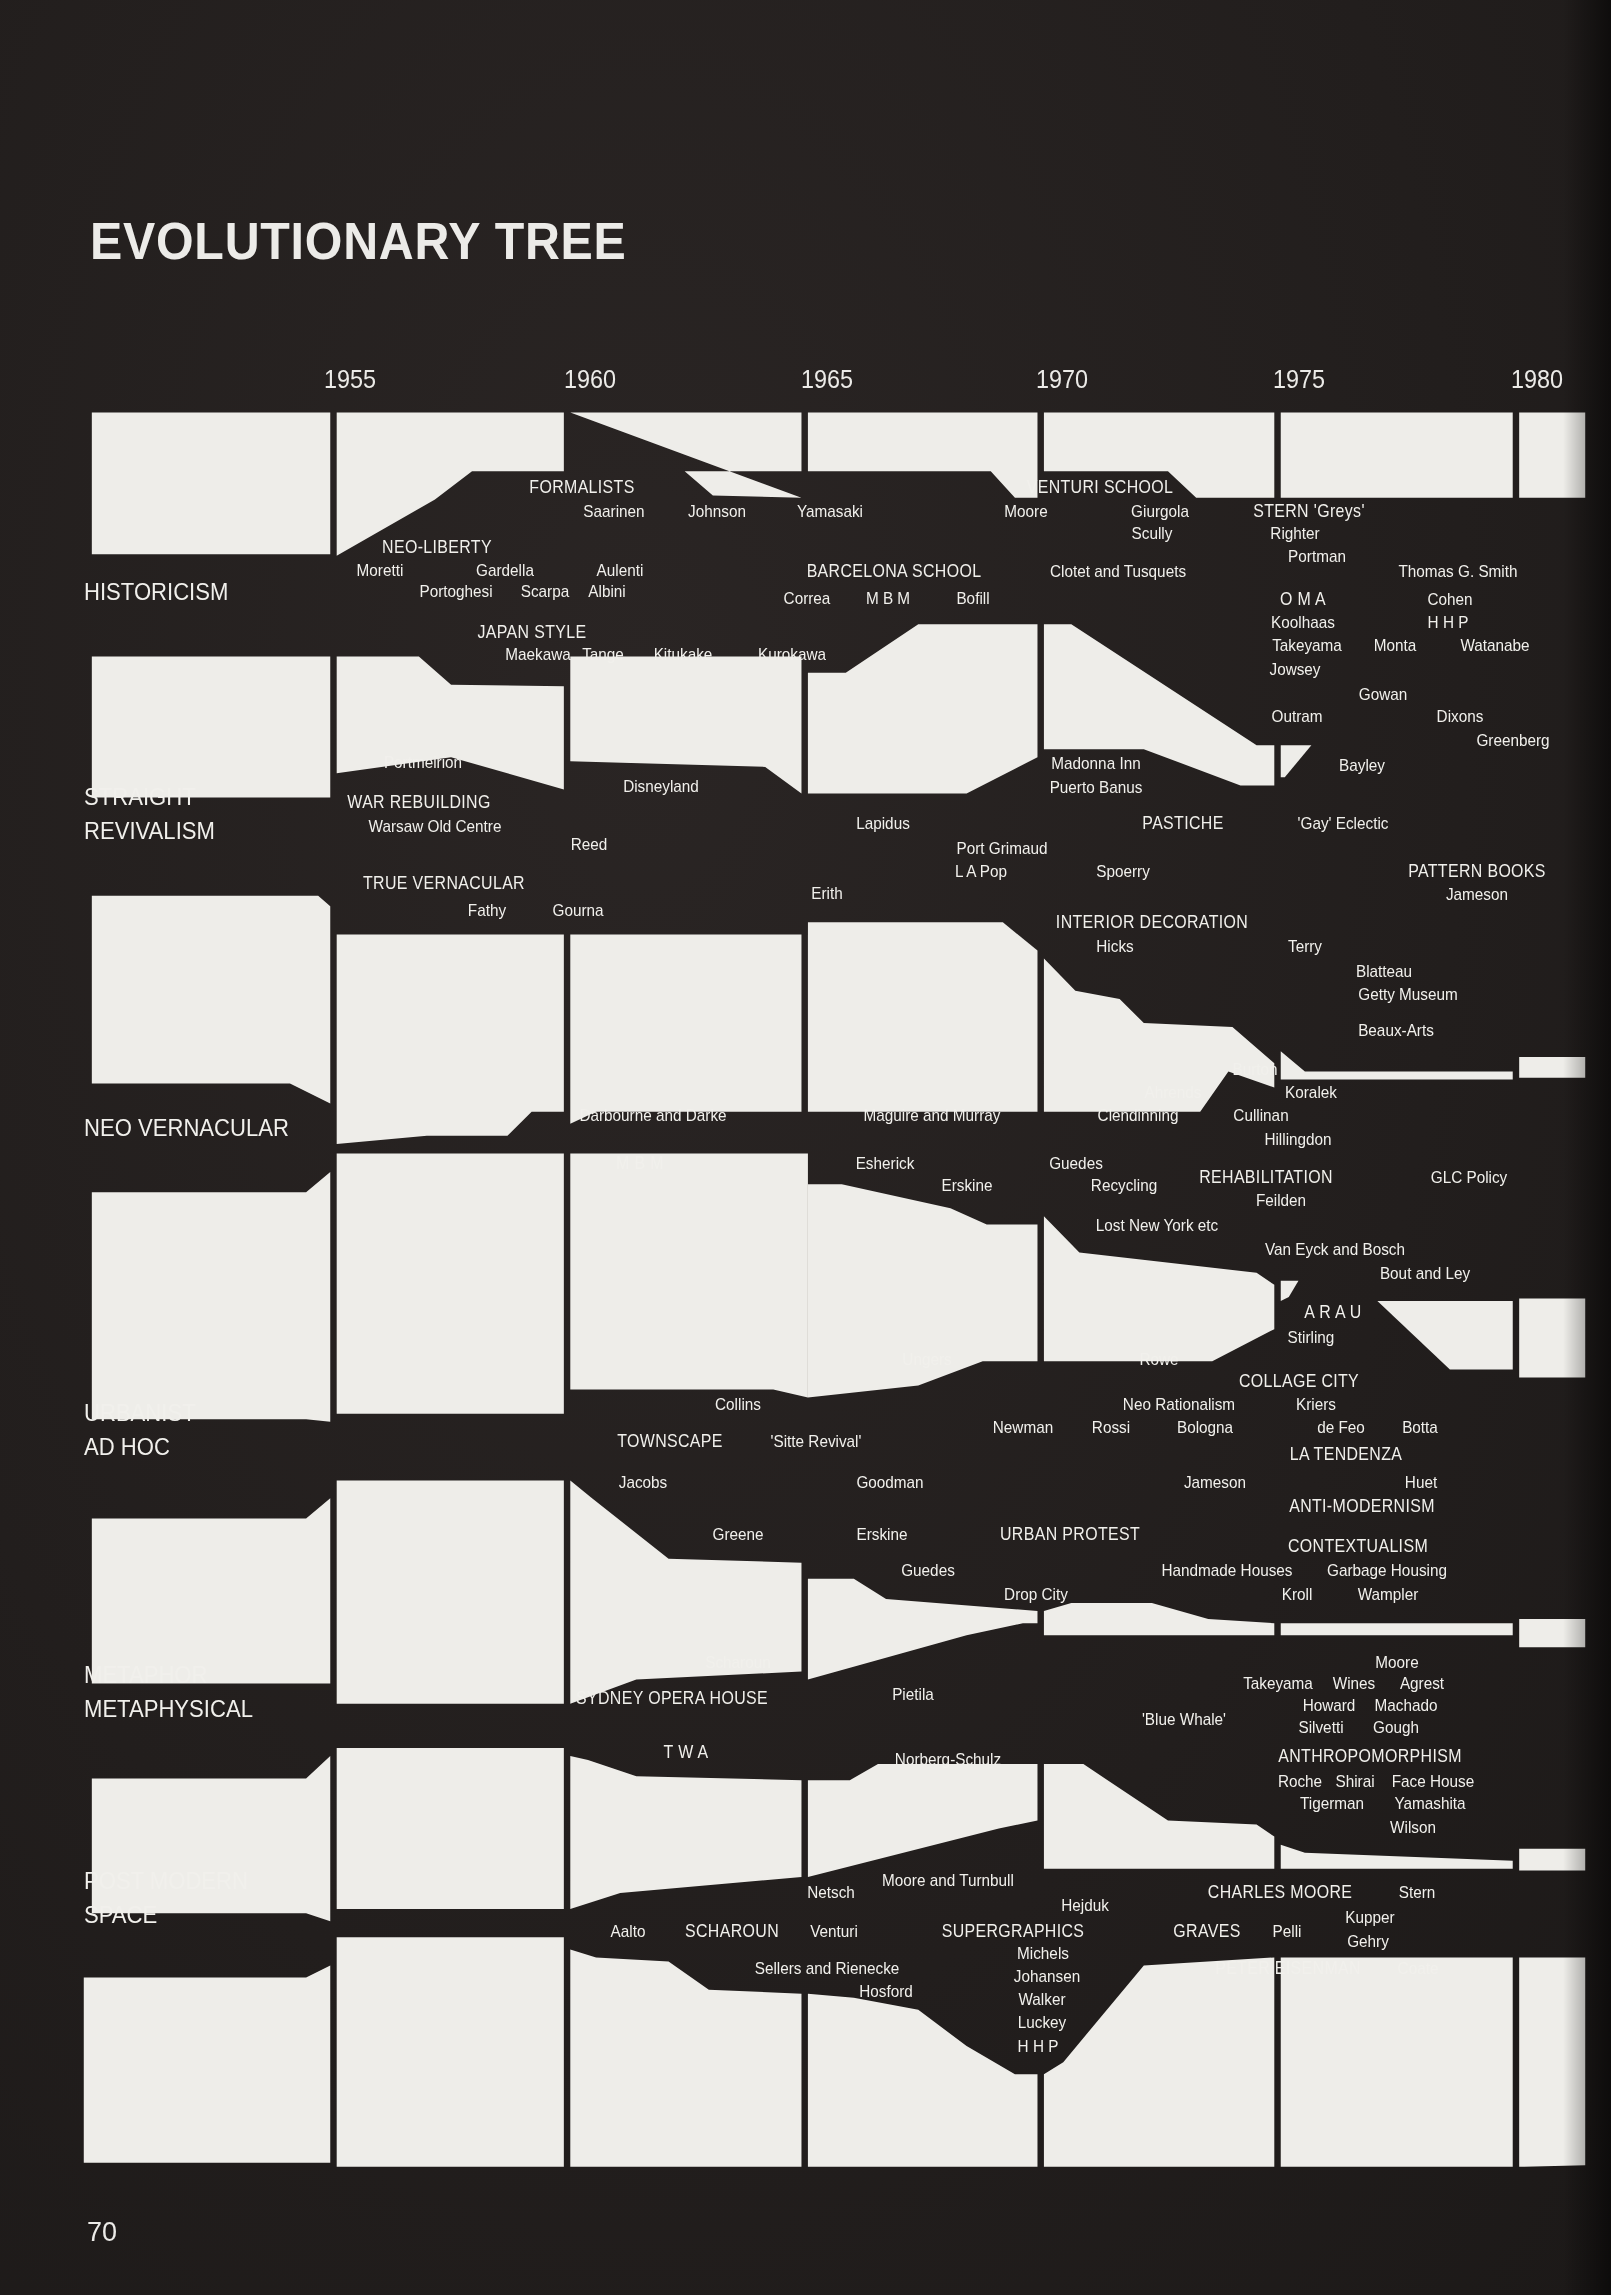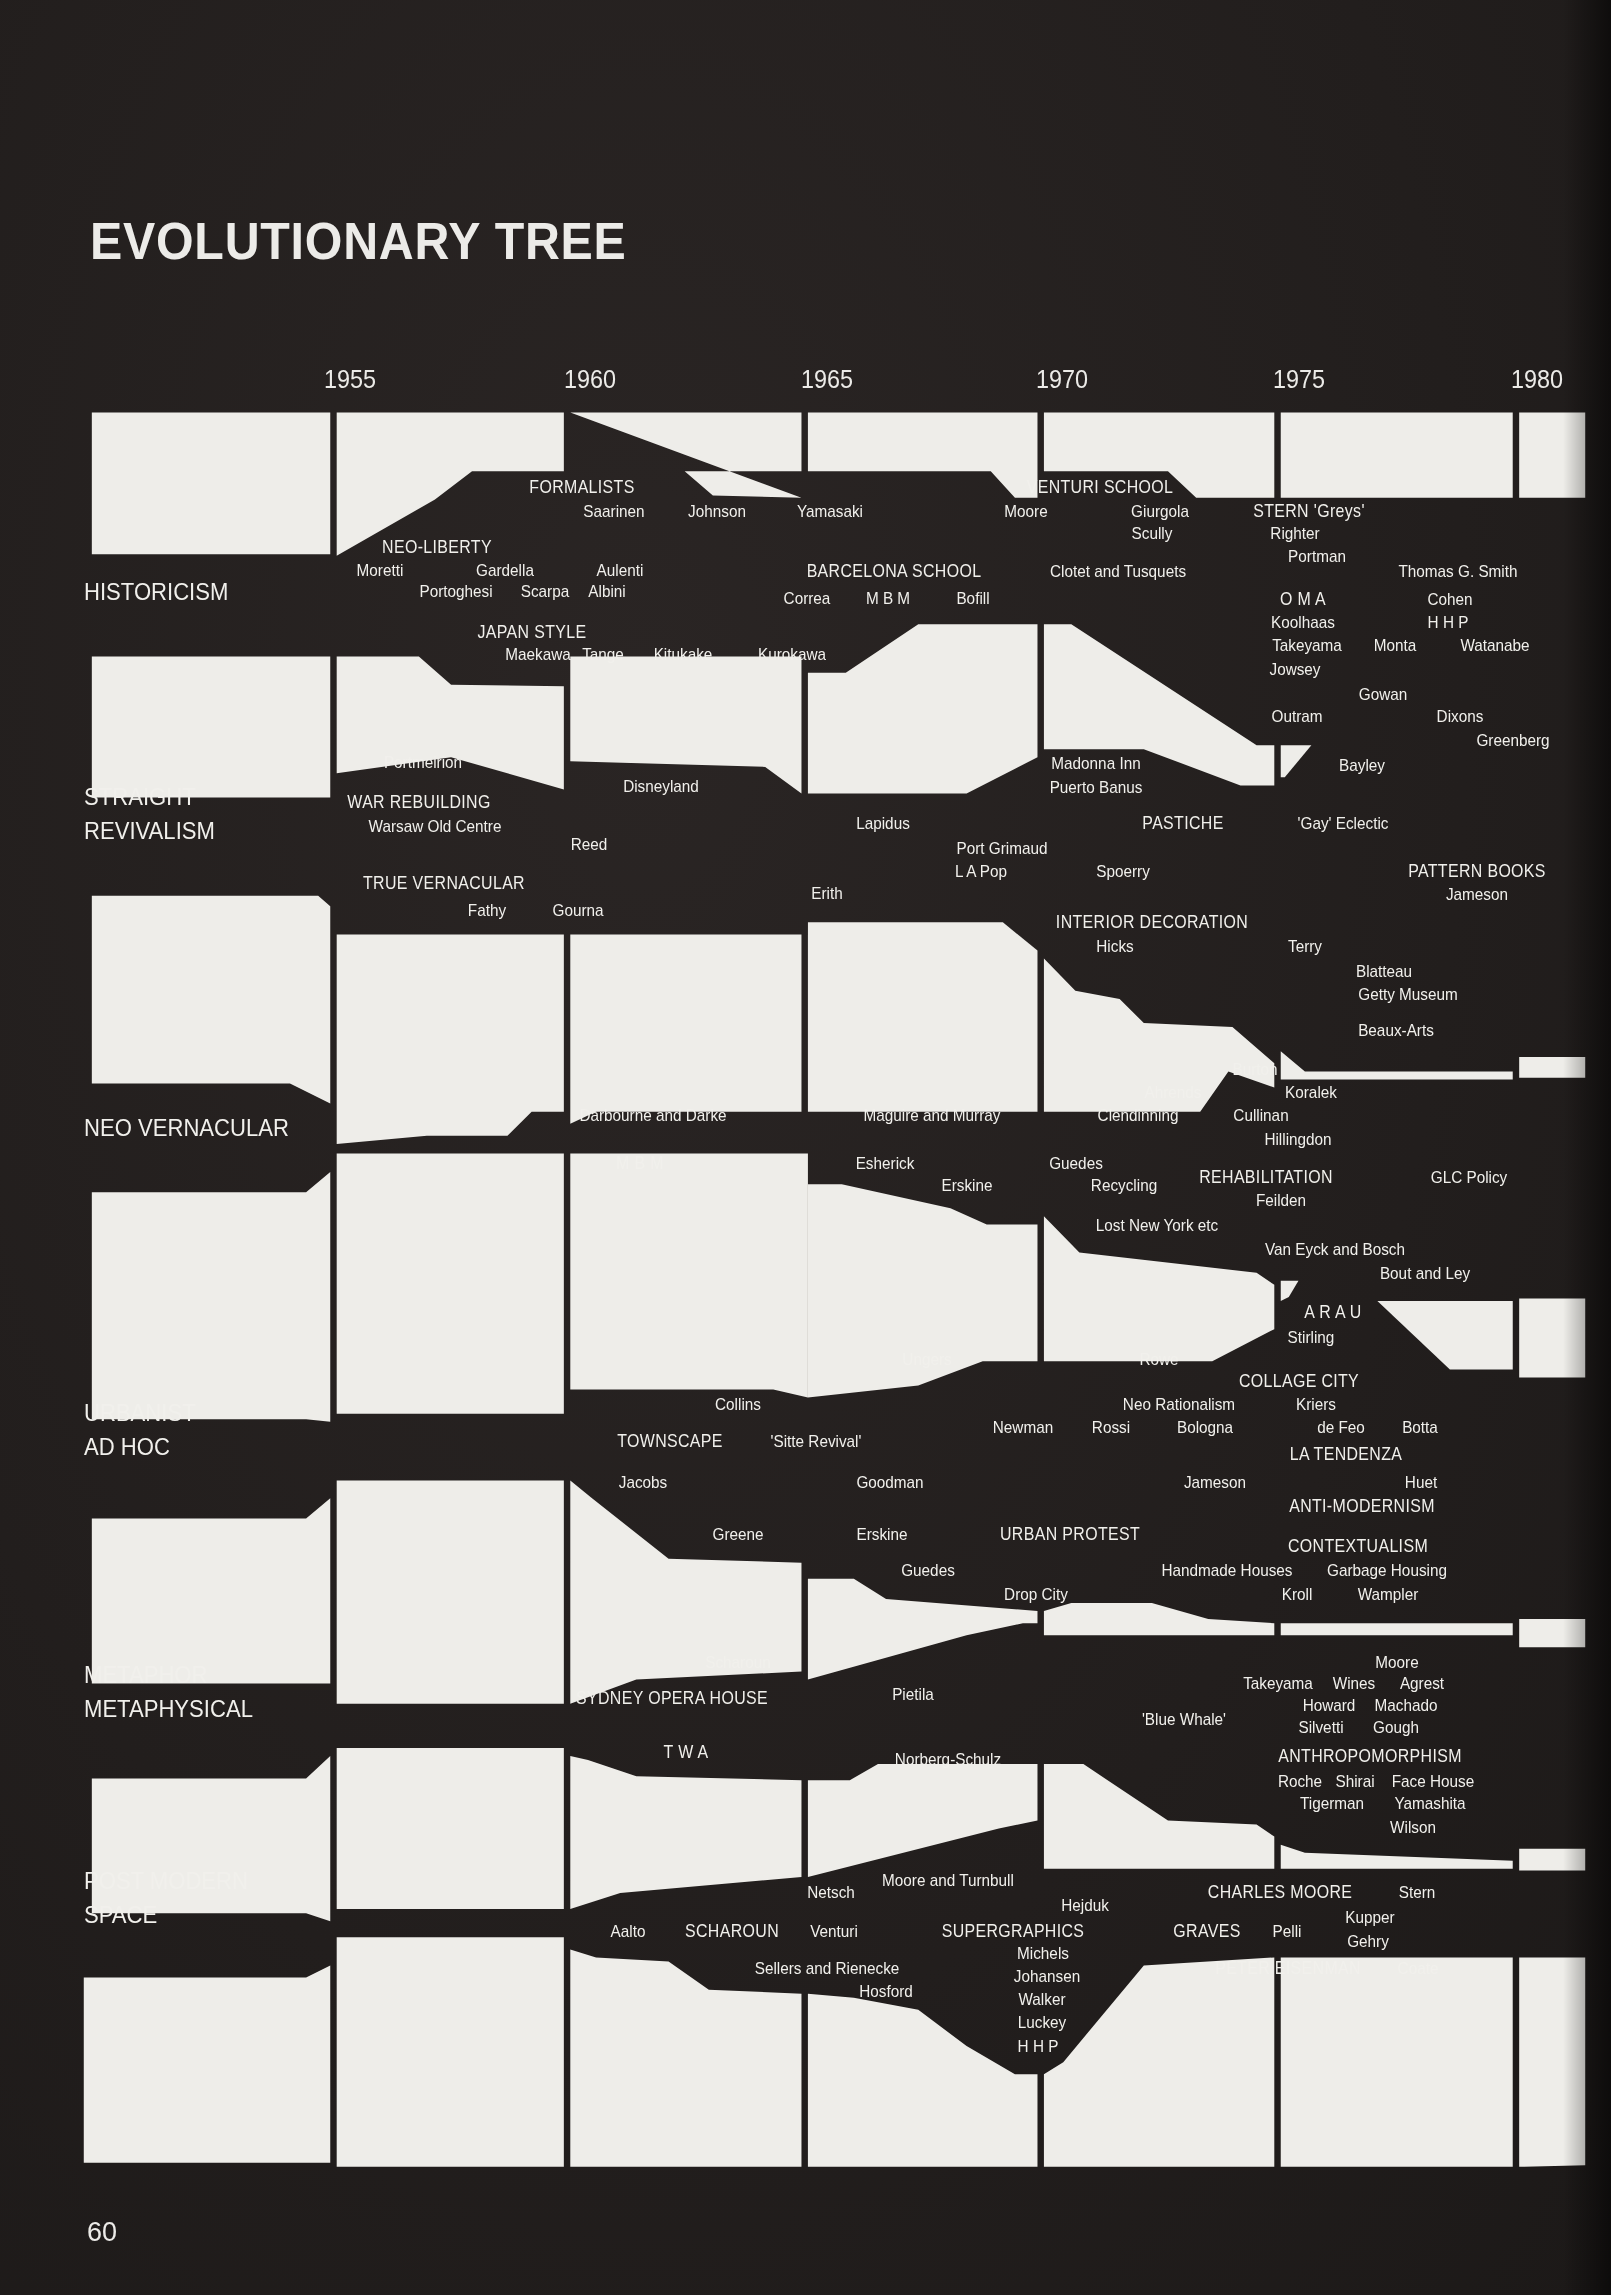--- a/index.html
+++ b/index.html
@@ -289,15 +289,15 @@
     <div class="lbl sm" style="left: 827px; top: 1960px;">Sellers and Rienecke</div>
     <div class="lbl caps" style="left: 1288px; top: 1960px;">PETER EISENMAN</div>
     <div class="lbl sm" style="left: 1418px; top: 1960px;">Coate</div>
     <div class="lbl sm" style="left: 1047px; top: 1968px;">Johansen</div>
     <div class="lbl sm" style="left: 886px; top: 1983px;">Hosford</div>
     <div class="lbl sm" style="left: 1042px; top: 1991px;">Walker</div>
     <div class="lbl sm" style="left: 1042px; top: 2014px;">Luckey</div>
     <div class="lbl sm" style="left: 1038px; top: 2038px;">H H P</div>
   </div>
 
-<div class="pagenum">60</div>
+<div class="pagenum">70</div>
 <div id="shade"></div>
 
 
 </body></html>

